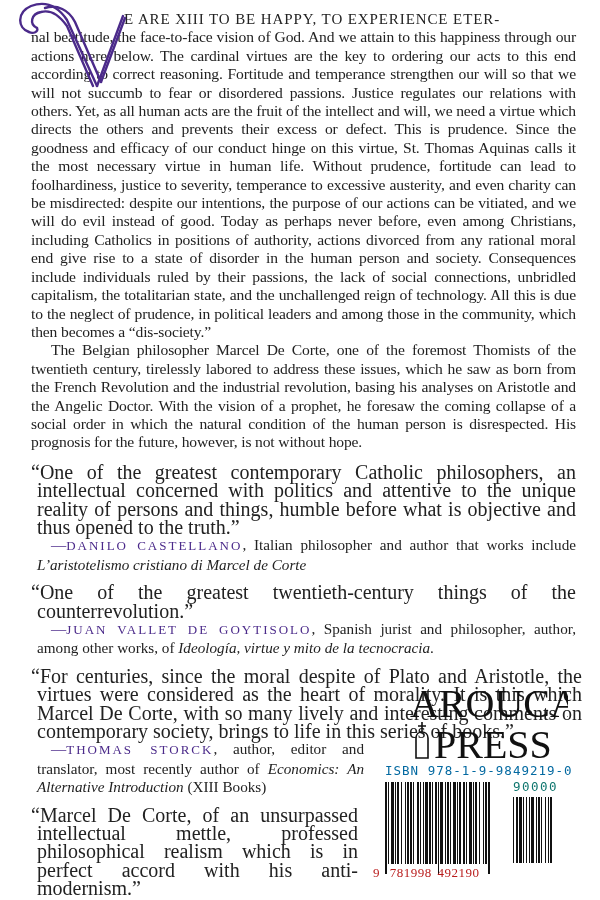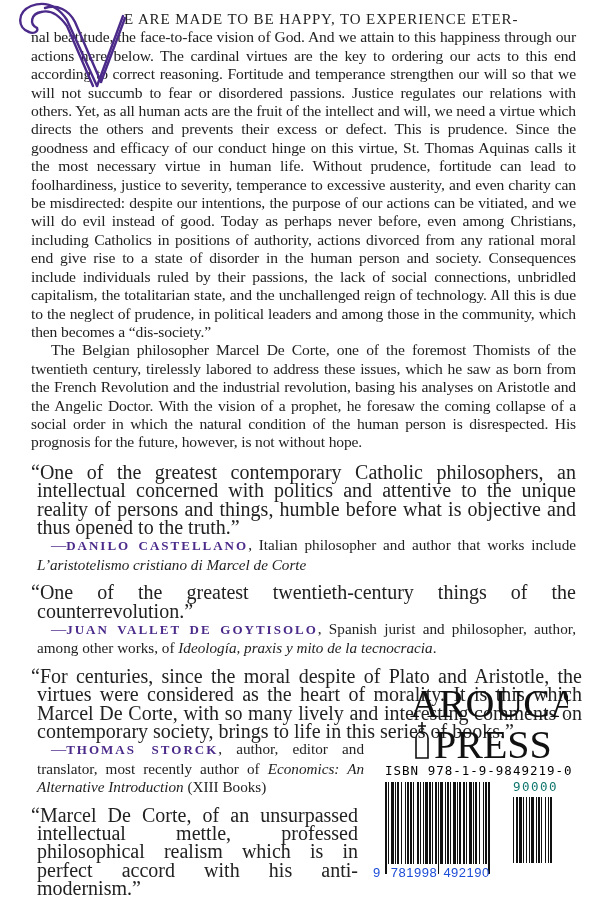--- a/index.html
+++ b/index.html
@@ -16,65 +16,65 @@
     .intro { position: relative; padding-top: 10px; }
     .dropcap {
       position: absolute; left: -20px; top: -6px; width: 118px; height: 98px;
     }
     .intro-first { margin-left: 93px; display: block; }
     .caps { letter-spacing: 0.9px; font-size: 15px; }
     .indent { text-indent: 20px; }
     .quote { margin-top: 9px; }
     .quote .q { font-size: 20px; line-height: 18.4px; text-align: justify; text-indent: -6px; padding-left: 6px; margin: 0; }
     .quote .attr { font-size: 15.2px; line-height: 18.4px; margin: 0; padding-left: 6px; text-indent: 14px; text-align: justify; }
-    .author { color: #4b2a8a; font-weight: bold; letter-spacing: 2px; font-size: 13px; }
+    .author { color: #4b2a8a; font-weight: normal; letter-spacing: 2px; font-size: 13px; }
     .dash { color: #4b2a8a; }
     em { }
     .narrow { width: 327px; }
     .logo { position: absolute; left: 398px; top: 682px; width: 170px; height: 80px; }
     .isbn-block { position: absolute; left: 373px; top: 763px; width: 210px; height: 120px; }
-    .isbn-label { position: absolute; left: 12px; top: 0; font-family: "DejaVu Sans Mono", monospace; font-size: 12.5px; letter-spacing: 1px; color: #000000; }
+    .isbn-label { position: absolute; left: 12px; top: 0; font-family: "DejaVu Sans Mono", monospace; font-size: 12.5px; letter-spacing: 1px; color: #0369a1; }
     .price-label { position: absolute; left: 140px; top: 16px; font-family: "DejaVu Sans Mono", monospace; font-size: 12.5px; letter-spacing: 1.5px; color: #0f766e; }
-    .bc-digits { position: absolute; left: 0; top: 102px; font-family: Liberation Sans, sans-serif; font-size: 13px; color: #1d4ed8; letter-spacing: 0.5px; }
+    .bc-digits { position: absolute; left: 0; top: 102px; font-family: Liberation Serif, serif; font-size: 13px; color: #b91c1c; letter-spacing: 0.5px; }
     svg text { font-family: "Liberation Serif", serif; }
   </style>
 </head>
 <body>
 
 <div class="page">
 
   <div class="intro">
     <svg class="dropcap" viewBox="0 0 118 98">
       <g fill="none" stroke="#4b2a8a" stroke-width="2.4" stroke-linecap="round">
         <path d="M18 38 C6 34 6 18 20 12 C36 6 48 14 56 26 L86 92"></path>
         <path d="M26 34 C18 30 20 20 30 18 C42 15 50 24 56 32 L82 92"></path>
         <path d="M34 14 C46 10 58 16 64 28 L90 88"></path>
         <path d="M86 92 L112 22"></path>
         <path d="M90 88 L114 24"></path>
         <path d="M18 38 C22 40 28 38 26 34"></path>
       </g>
     </svg>
     <p class="p">
-      <span class="intro-first caps">E ARE MADE TO BE HAPPY, TO EXPERIENCE ETER-</span>
+      <span class="intro-first caps">E ARE XIII TO BE HAPPY, TO EXPERIENCE ETER-</span>
     </p>
     <p class="p" style="text-indent:0;" id="intro-wrap">
       <span>nal beatitude, the face-to-face vision of God. And we attain to this happiness through our actions here below. The cardinal virtues are the key to ordering our acts to this end according to correct reasoning. Fortitude and temperance strengthen our will so that we will not succumb to fear or disordered passions. Justice regulates our relations with others. Yet, as all human acts are the fruit of the intellect and will, we need a virtue which directs the others and prevents their excess or defect. This is prudence. Since the goodness and efficacy of our conduct hinge on this virtue, St. Thomas Aquinas calls it the most necessary virtue in human life. Without prudence, fortitude can lead to foolhardiness, justice to severity, temperance to excessive austerity, and even charity can be misdirected: despite our intentions, the purpose of our actions can be vitiated, and we will do evil instead of good. Today as perhaps never before, even among Christians, including Catholics in positions of authority, actions divorced from any rational moral end give rise to a state of disorder in the human person and society. Consequences include individuals ruled by their passions, the lack of social connections, unbridled capitalism, the totalitarian state, and the unchallenged reign of technology.  All this is due to the neglect of prudence, in political leaders and among those in the community, which then becomes a “dis-society.”</span>
     </p>
   </div>
 
   <p class="p indent">The Belgian philosopher Marcel De Corte, one of the foremost Thomists of the twentieth century, tirelessly labored to address these issues, which he saw as born from the French Revolution and the industrial revolution, basing his analyses on Aristotle and the Angelic Doctor. With the vision of a prophet, he foresaw the coming collapse of a social order in which the natural condition of the human person is disrespected. His prognosis for the future, however, is not without hope.</p>
 
   <div class="quote" style="margin-top:11px;">
     <p class="q">“One of the greatest contemporary Catholic philosophers, an intellectual concerned with politics and attentive to the unique reality of persons and things, humble before what is objective and thus opened to the truth.”</p>
     <p class="attr"><span class="dash">—</span><span class="author">DANILO CASTELLANO</span><span>, Italian philosopher and author that works include </span><em>L’aristotelismo cristiano di Marcel de Corte</em><span></span></p>
   </div>
 
   <div class="quote">
     <p class="q">“One of the greatest twentieth-century things of the counterrevolution.”</p>
-    <p class="attr"><span class="dash">—</span><span class="author">JUAN VALLET DE GOYTISOLO</span><span>, Spanish jurist and philosopher, author, among other works, of </span><em>Ideología, praxis y mito de la tecnocracia</em><span>.</span></p>
+    <p class="attr"><span class="dash">—</span><span class="author">JUAN VALLET DE GOYTISOLO</span><span>, Spanish jurist and philosopher, author, among other works, of </span><em>Ideología, virtue y mito de la tecnocracia</em><span>.</span></p>
   </div>
 
   <div class="quote">
     <p class="q" style="width:545px;">“For centuries, since the moral despite of Plato and Aristotle, the virtues were considered as the heart of morality. It is this which Marcel De Corte, with so many lively and interesting comments on contemporary society, brings to life in this series of books.”</p>
     <p class="attr narrow"><span class="dash">—</span><span class="author">THOMAS STORCK</span><span>, author, editor and translator, most recently author of </span><em>Economics: An Alternative Introduction</em><span> (XIII Books)</span></p>
   </div>
 
   <div class="quote narrow">
     <p class="q">“Marcel De Corte, of an unsurpassed intellectual mettle, professed philosophical realism which is in perfect accord with his anti-modernism.”</p>
     <p class="attr"><span class="dash">—</span><span class="author">MIGUEL AYUSO</span><span>, Professor of Political Science at the Comillas Pontifical University, Madrid, and author of books on social and political topics, most recently, of </span><span></span></p>

